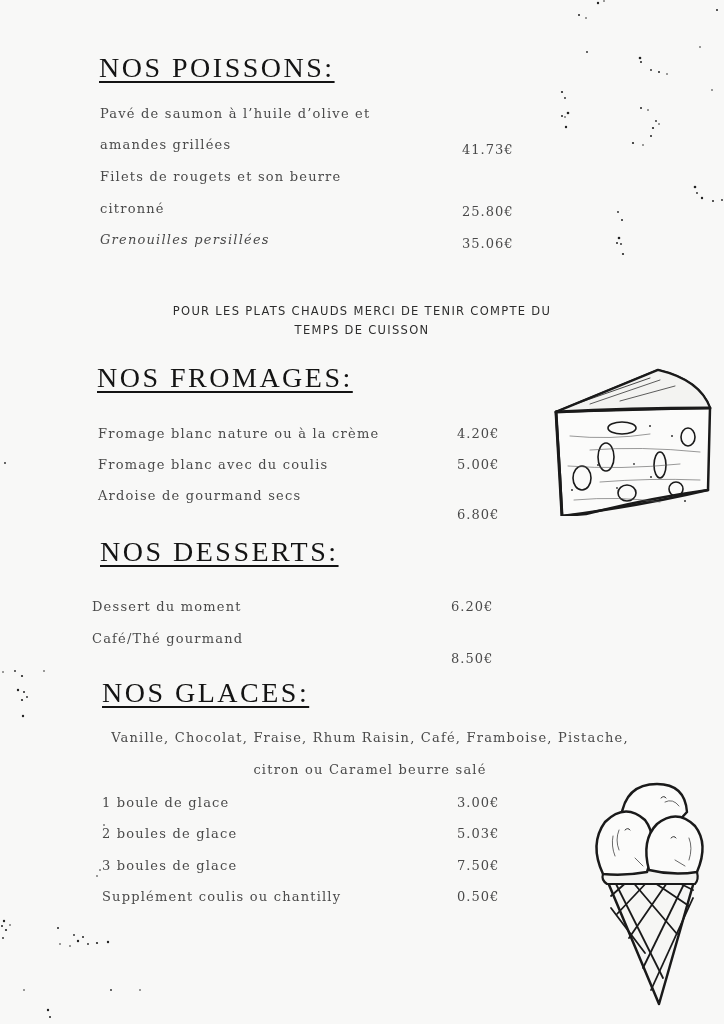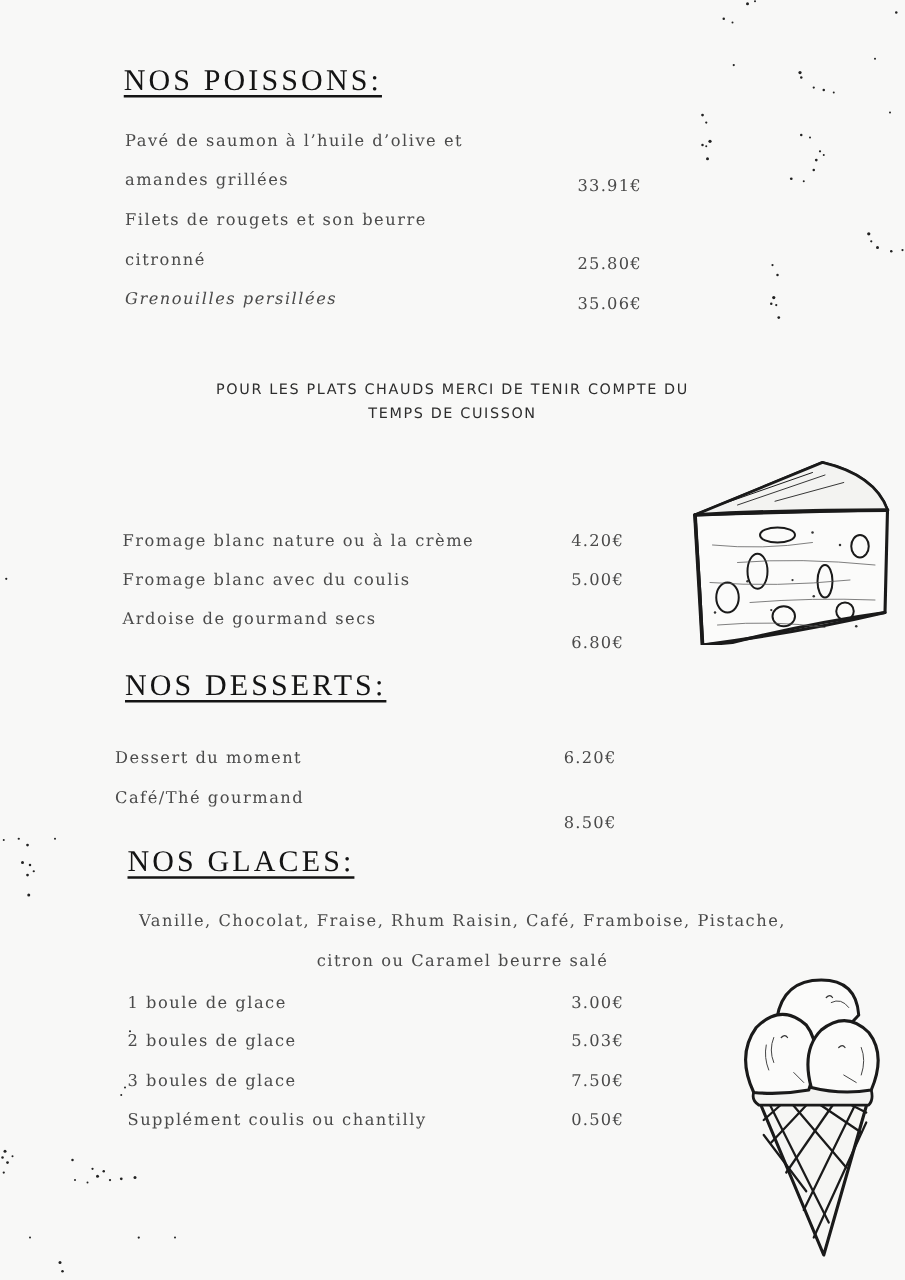--- a/index.html
+++ b/index.html
@@ -8,21 +8,21 @@
     background: #f8f8f7;
     position: relative;
     font-family: "DejaVu Serif", "Liberation Serif", serif;
     color: #3a3a3a;
   }
   .page { position: absolute; inset: 0; }
   .speckles { position: absolute; inset: 0; pointer-events: none; }
   .heading {
     position: absolute;
     font-family: "Liberation Serif", "DejaVu Serif", serif;
-    font-size: 24px;
+    font-size: 28px;
     letter-spacing: 2.5px;
     color: #141414;
     text-decoration: underline;
     text-decoration-thickness: 2px;
     text-underline-offset: 4px;
     white-space: nowrap;
     margin: 0; font-weight: normal;
   }
   .item {
     position: absolute;
@@ -140,34 +140,35 @@
       <circle cx="104" cy="825" r="0.8"></circle>
         <circle cx="100" cy="870" r="0.8"></circle>
         <circle cx="97" cy="876" r="0.8"></circle>
     </g>
   </svg>
 
   <h2 class="heading" style="left:99px; top:52px;">NOS POISSONS:</h2>
 
   <div class="item" style="left:100px; top:106px;">Pavé de saumon à l’huile d’olive et</div>
   <div class="item" style="left:100px; top:137px;">amandes grillées</div>
-  <div class="price" style="left:462px; top:142px;">33.91€</div>
+  <div class="price" style="left:462px; top:142px;">41.73€</div>
 
   <div class="item" style="left:100px; top:169px;">Filets de rougets et son beurre</div>
   <div class="item" style="left:100px; top:201px;">citronné</div>
   <div class="price" style="left:462px; top:204px;">25.80€</div>
 
   <div class="item" style="left:100px; top:232px;font-style:italic;">Grenouilles persillées</div>
   <div class="price" style="left:462px; top:236px;">35.06€</div>
 
   <div class="notice">
     <div>POUR LES PLATS CHAUDS MERCI DE TENIR COMPTE DU</div>
     <div>TEMPS DE CUISSON</div>
   </div>
 
+  <h2 class="heading" style="left:97px; top:362px;">NOS FROMAGES:</h2>
 
   <div class="item" style="left:98px; top:426px;">Fromage blanc nature ou à la crème</div>
   <div class="price" style="left:457px; top:426px;">4.20€</div>
   <div class="item" style="left:98px; top:457px;">Fromage blanc avec du coulis</div>
   <div class="price" style="left:457px; top:457px;">5.00€</div>
   <div class="item" style="left:98px; top:488px;">Ardoise de gourmand secs</div>
   <div class="price" style="left:457px; top:488px;margin-top:19px;">6.80€</div>
 
   <svg class="illus" style="left:550px; top:366px;" width="165" height="150" viewBox="0 0 165 150">
     <g fill="none" stroke="#1a1a1a" stroke-linejoin="round" stroke-linecap="round">

